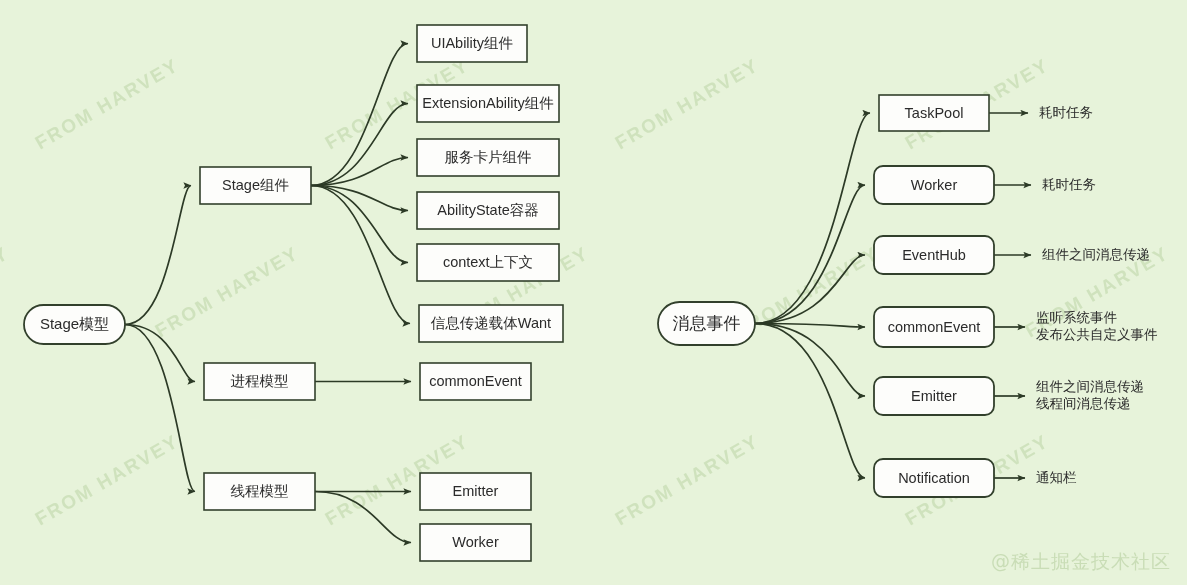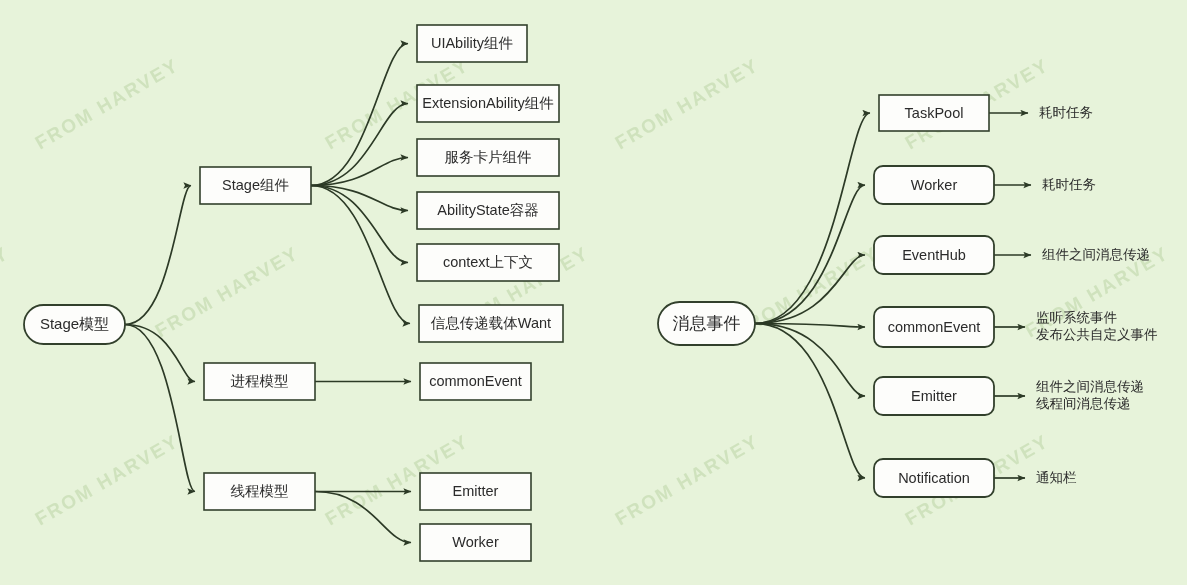--- a/index.html
+++ b/index.html
@@ -272,14 +272,15 @@
         <g>
           <text x="1036" y="478" class="leaf-label">通知栏</text>
         </g>
         <g>
           <rect x="658" y="302" width="97" height="43" rx="21.5" ry="21.5" class="node-rect-round"></rect>
           <text x="706.5" y="324.5" class="node-label-root-cjk">消息事件</text>
         </g>
       </g>
   </svg>
 
+  <div class="corner-watermark">@稀土掘金技术社区</div>
 
 </div>
 
 </body></html>

